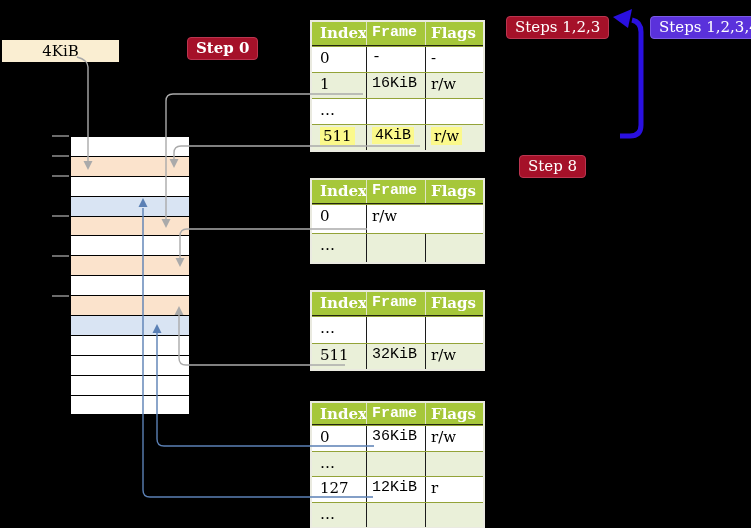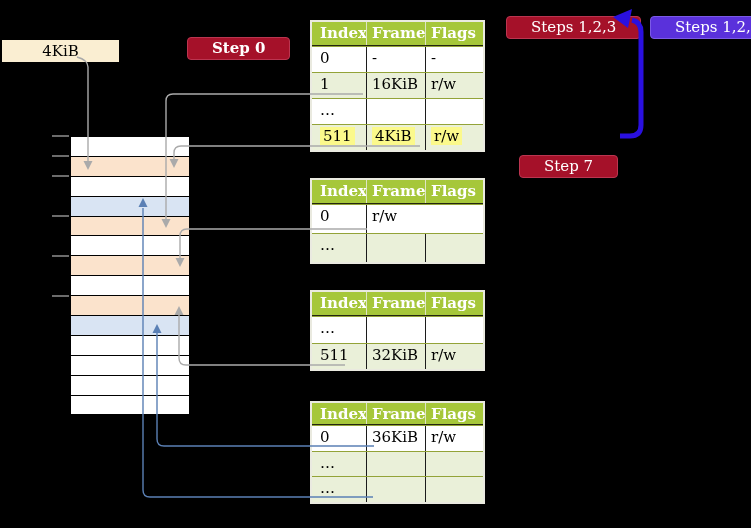--- a/index.html
+++ b/index.html
@@ -4,39 +4,39 @@
 <style>
   html,body{margin:0;padding:0;background:#000;}
   #canvas{position:relative;width:751px;height:528px;background:#000;overflow:hidden;
           font-family:"DejaVu Serif","Liberation Serif",serif;}
 
   
   #label4kib{position:absolute;left:2px;top:40px;width:117px;height:22px;line-height:22px;
              background:#faeed2;color:#000;text-align:center;font-size:15px;}
 
   
-  .badge{position:absolute;color:#fff;font-size:15px;line-height:19px;padding:1px 24px;
+  .badge{position:absolute;color:#fff;font-size:15px;line-height:19px;padding:1px 8px;
          border-radius:4px;white-space:nowrap;}
   .badge.red{background:#a51129;border:1px solid #bb3550;}
   .badge.purple{background:#5a31db;border:1px solid #7b5ae6;}
   #badge-step0{left:187px;top:37px;font-weight:bold;}
   #badge-steps123{left:506px;top:16px;}
   #badge-step4{left:519px;top:155px;}
   #badge-steps1234{left:650px;top:16px;}
 
   
   .ptable{position:absolute;left:310px;width:171px;background:#fff;
           border:2px solid #eaeae0;box-sizing:content-box;}
   #t1{top:20px;} #t2{top:178px;} #t3{top:290px;} #t4{top:401px;}
   .trow{display:flex;box-sizing:border-box;}
   .trow.body{border-top:1px solid #93a338;}
   .trow.body:first-of-type{border-top:none;}
   .thead{background:#a6c73a;color:#fff;font-weight:bold;border-bottom:1px solid #23250f;}
   .cell{box-sizing:border-box;padding:2px 0 0 5px;font-size:15px;white-space:nowrap;overflow:hidden;}
-  .c0{width:54px;padding-left:8px;} .c1{width:59px;border-left:1px solid #1c1c1c;} .c2{flex:1;border-left:1px solid #1c1c1c;}
+  .c0{width:54px;padding-left:8px;} .c1{width:59px;border-left:1px solid #1c1c1c;font-family:Liberation Mono, monospace;} .c2{flex:1;border-left:1px solid #1c1c1c;}
   .thead .c1,.thead .c2{border-left:1px solid #dfe5c6;}
   .shade{background:#eaf0d9;}
   .hl{background:#fbf98b;padding:0 3px;}
   #t1 .thead{height:24px;} #t1 .body{height:26px;}
   #t2 .thead{height:24px;} #t2 .body{height:29px;}
   #t3 .thead{height:24px;} #t3 .body{height:26.5px;}
   #t4 .thead{height:22px;} #t4 .body{height:25.5px;}
 
   
   #memcol{position:absolute;left:70px;top:136px;width:120px;
@@ -49,21 +49,21 @@
 </style>
 </head>
 <body>
 
 <div id="canvas">
 
   <div id="label4kib">4KiB</div>
 
   <div class="badge red" id="badge-step0">Step 0</div>
   <div class="badge red" id="badge-steps123">Steps 1,2,3</div>
-  <div class="badge red" id="badge-step4">Step 7</div>
+  <div class="badge red" id="badge-step4">Step 8</div>
   <div class="badge purple" id="badge-steps1234">Steps 1,2,3,4</div>
 
   <div id="memcol">
       <div class="mrow white"></div>
       <div class="mrow orange"></div>
       <div class="mrow white"></div>
       <div class="mrow blue"></div>
       <div class="mrow orange"></div>
       <div class="mrow white"></div>
       <div class="mrow orange"></div>
@@ -145,20 +145,25 @@
       <div class="trow body">
         <div class="cell c0">0</div>
         <div class="cell c1">36KiB</div>
         <div class="cell c2">r/w</div>
       </div>
       <div class="trow body shade">
         <div class="cell c0">…</div>
         <div class="cell c1"></div>
         <div class="cell c2"></div>
       </div>
+      <div class="trow body">
+        <div class="cell c0">127</div>
+        <div class="cell c1">12KiB</div>
+        <div class="cell c2">r</div>
+      </div>
       <div class="trow body shade">
         <div class="cell c0">…</div>
         <div class="cell c1"></div>
         <div class="cell c2"></div>
       </div>
     </div>
 
   <svg id="overlay" width="751" height="528">
       <line x1="52" x2="69" y1="136" y2="136" stroke="#8f8f8f" stroke-width="1.5"></line>
       <line x1="52" x2="69" y1="156" y2="156" stroke="#8f8f8f" stroke-width="1.5"></line>

